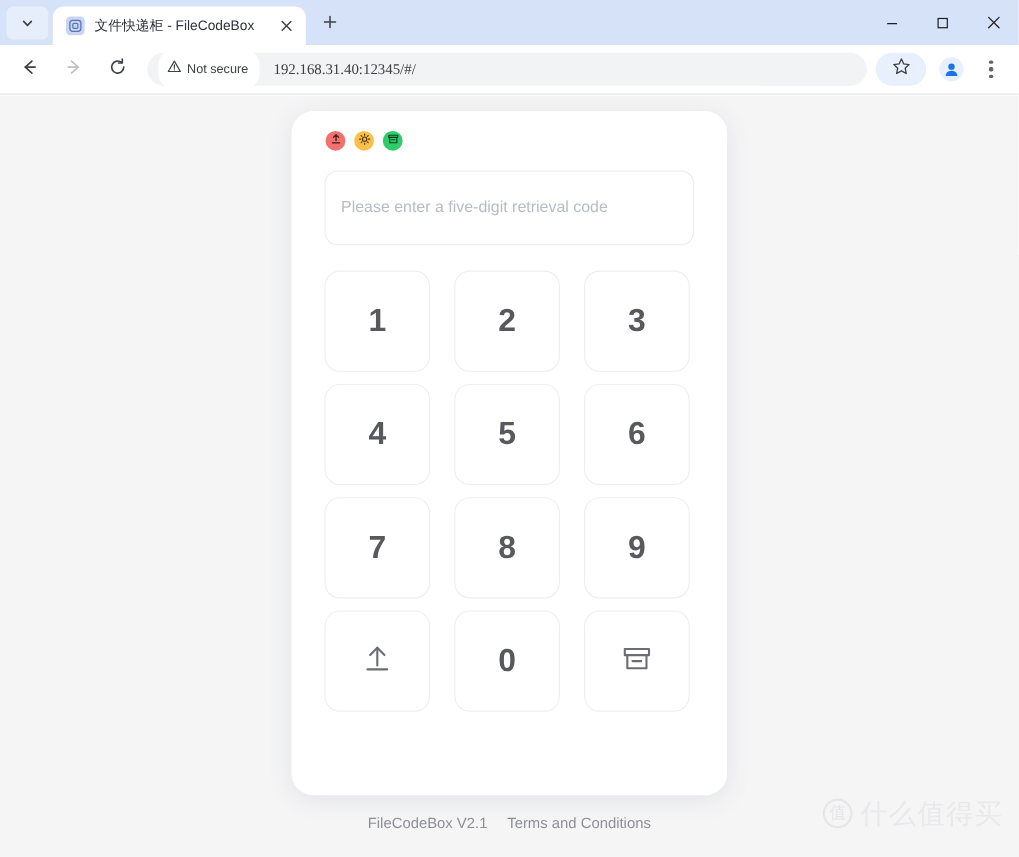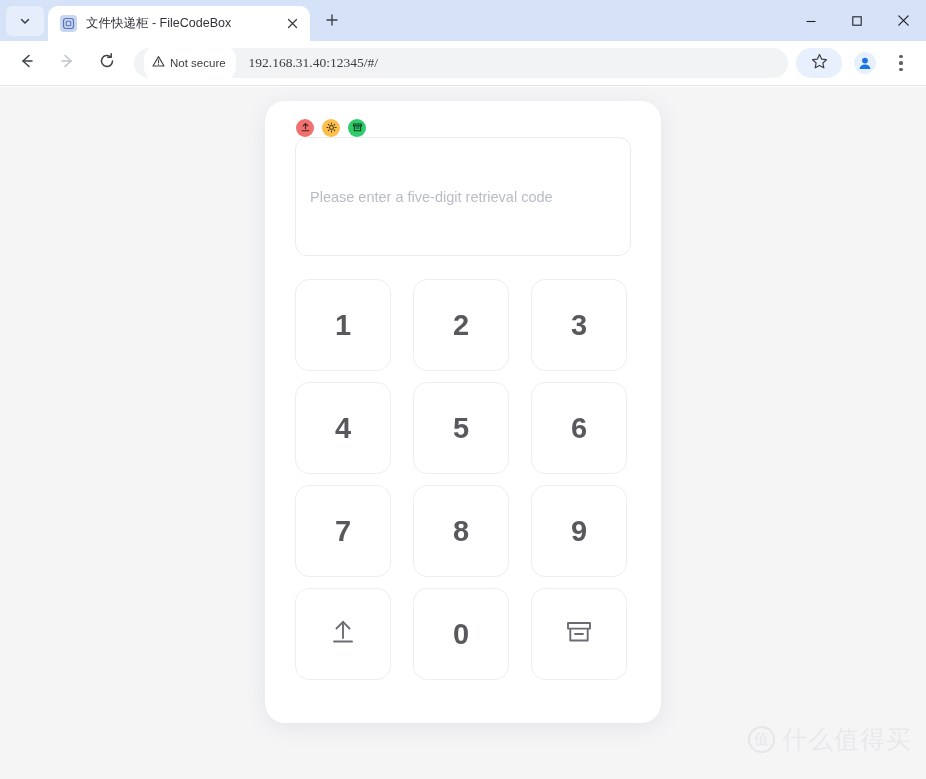--- a/index.html
+++ b/index.html
@@ -21,21 +21,21 @@
     width: 38px; height: 30px;
     margin: 0 4px 5px 6px;
     border-radius: 6px;
     background: #e7eefb;
     display: flex; align-items: center; justify-content: center;
     cursor: pointer;
   }
   .tab-search svg { display: block; }
 
   .tab {
-    width: 262px; height: 35px;
+    width: 230px; height: 35px;
     background: #ffffff;
     border-radius: 10px 10px 0 0;
     display: flex; align-items: center;
     padding: 0 8px 0 12px;
     position: relative;
   }
   .favicon {
     width: 17px; height: 17px;
     flex: 0 0 17px;
     border-radius: 4px;
@@ -186,21 +186,22 @@
     width: 18px; height: 18px;
     border-radius: 50%;
     display: flex; align-items: center; justify-content: center;
     cursor: pointer;
   }
   .ac-upload { background: #f2706e; }
   .ac-theme  { background: #fbc04c; }
   .ac-box    { background: #2ecc6a; }
 
   .code-input {
-    width: 336px; height: 119px;
+    margin-top: 18px;
+    width: 336px; height: 68px;
     border: 1px solid #ececee;
     border-radius: 12px;
     background: #ffffff;
     display: flex; align-items: center;
     padding: 0 14px;
   }
   .code-input input {
     border: none; outline: none;
     width: 100%;
     font-family: "Liberation Sans", sans-serif;
@@ -481,19 +482,23 @@
           <svg width="34" height="34" viewBox="0 0 34 34">
               <rect x="6" y="8" width="22" height="5.6" fill="none" stroke="#6b6d73" stroke-width="1.9" stroke-linejoin="round"></rect>
               <path d="M8.3 13.6 L8.3 25.5 L25.7 25.5 L25.7 13.6" fill="none" stroke="#6b6d73" stroke-width="1.9" stroke-linejoin="round"></path>
               <path d="M13 19 L21 19" stroke="#6b6d73" stroke-width="1.9" stroke-linecap="round"></path>
             </svg>
         </span>
       </div>
     </div>
   </div>
 
+  <div class="footer">
+    <span class="footer-text">FileCodeBox V2.1</span>
+    <a class="footer-link">Terms and Conditions</a>
+  </div>
 
   <div class="watermark">
     <span class="wm-logo">值</span>
     <span class="wm-text">什么值得买</span>
   </div>
 
 </div>
 
 </body></html>

